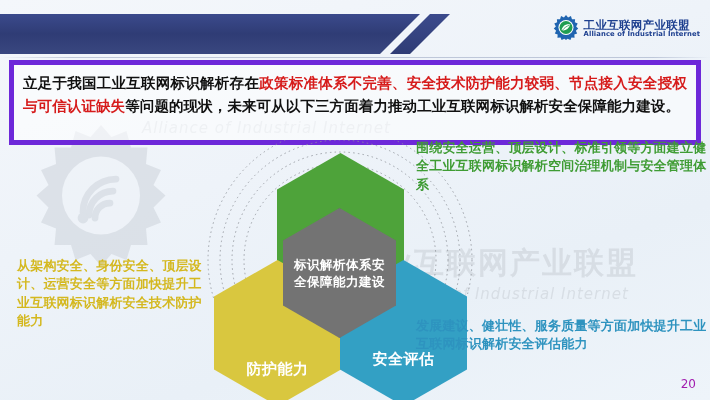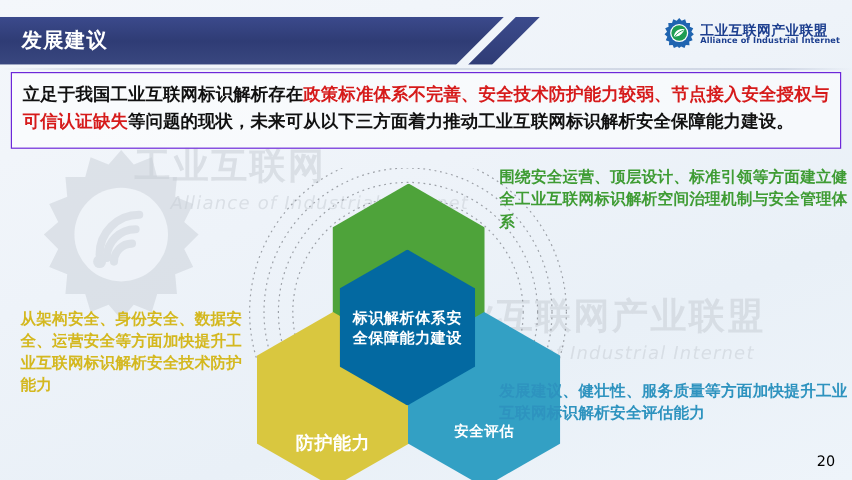--- a/index.html
+++ b/index.html
@@ -51,22 +51,22 @@
   }
 
   
   .logo { position:absolute; right:10px; top:14px; display:flex; align-items:center; gap:5px; }
   .logo-text { line-height:1.05; }
   .logo-cn { font-size:11.5px; font-weight:bold; color:#1d3f8f; letter-spacing:.3px; }
   .logo-en { font-size:6.8px; font-weight:bold; color:#1d3f8f; letter-spacing:.1px; }
 
   
   .para-box {
-    position:absolute; left:9px; top:60px; width:692px; padding:7px 9px 8px 9px;
-    border:1px solid #6d28d9; background:rgba(255,255,255,.55);
+    position:absolute; left:9px; top:60px; width:692px; padding:7px 9px 21px 9px;
+    border:5px solid #6d28d9; background:rgba(255,255,255,.55);
   }
   .para {
     font-size:14.5px; line-height:1.62; color:#111111; text-align:justify;
     font-weight:600; letter-spacing:.1px;
   }
   .para .hl { color:#d61b1b; }
 
   
   .hex-stage { position:absolute; left:172px; top:140px; width:302px; height:232px; }
 
@@ -80,55 +80,54 @@
   }
   .hex span { font-weight:bold; letter-spacing:.5px; }
 
   #hex-top    { left:105px; top:13px;  width:127px; height:146px; background:#4ea33a; }
   #hex-top span { font-size:15px; margin-top:44px; }
 
   #hex-left   { left:42px;  top:120px; width:127px; height:146px; background:#d9c73f; }
   #hex-left span { font-size:15px; margin-top:72px; }
 
   #hex-right  { left:168px; top:120px; width:127px; height:146px; background:#33a0c4; }
-  #hex-right span { font-size:12px; margin-top:52px; }
-
-  #hex-center { left:111px; top:68px;  width:113px; height:130px; background:#0369a1;
+  #hex-right span { font-size:15px; margin-top:52px; }
+
+  #hex-center { left:111px; top:68px;  width:113px; height:130px; background:#737373;
                 box-shadow:0 1px 7px rgba(0,0,0,.22); }
   #hex-center span { font-size:12.5px; line-height:1.38; padding:0 10px; }
 
   
   .callout { position:absolute; font-weight:bold; line-height:1.42; letter-spacing:.2px;font-family:Liberation Mono, monospace; }
   #call-green  { left:416px; top:140px; width:292px; font-size:13px; color:#3f9c34; }
   #call-yellow { left:17px;  top:258px; width:190px; font-size:13px; color:#d4b81f; }
   #call-blue   { left:416px; top:318px; width:292px; font-size:13px; color:#2e93bf; }
 
   
-  .pageno { position:absolute; right:14px; bottom:9px; font-size:12px; color:#000000; }
+  .pageno { position:absolute; right:14px; bottom:9px; font-size:12px; color:#a21caf; }
 </style>
 </head>
 <body>
 
 <div class="wm-gear" id="gear1">
   <svg width="150" height="150" viewBox="0 0 100 100">
     <g fill="#c6ccd4">
       <path d="M50 6 L57 14 L67 10 L70 21 L81 21 L80 32 L90 36 L85 46 L93 53 L85 61 L90 71 L80 75 L81 86 L70 86 L67 96 L57 92 L50 100 L43 92 L33 96 L30 86 L19 86 L20 75 L10 71 L15 61 L7 53 L15 46 L10 36 L20 32 L19 21 L30 21 L33 10 L43 14 Z"></path>
     </g>
     <circle cx="50" cy="53" r="26" fill="#eef2f7"></circle>
     <g fill="none" stroke="#c6ccd4" stroke-width="4.5" stroke-linecap="round">
       <path d="M38 64 A22 22 0 0 1 60 42"></path>
       <path d="M42 66 A16 16 0 0 1 58 50"></path>
       <path d="M46 68 A10 10 0 0 1 56 58"></path>
     </g>
     <circle cx="38" cy="68" r="3.6" fill="#c6ccd4"></circle>
   </svg>
 </div>
 
 <div class="wm" id="wm1">
-  <div class="wm-cn">工业互联网</div>
   <div class="wm-en">Alliance of Industrial Internet</div>
 </div>
 
 <div class="wm-gear" id="gear2">
   <svg width="128" height="128" viewBox="0 0 100 100">
     <g fill="#ccd2da">
       <path d="M50 6 L57 14 L67 10 L70 21 L81 21 L80 32 L90 36 L85 46 L93 53 L85 61 L90 71 L80 75 L81 86 L70 86 L67 96 L57 92 L50 100 L43 92 L33 96 L30 86 L19 86 L20 75 L10 71 L15 61 L7 53 L15 46 L10 36 L20 32 L19 21 L30 21 L33 10 L43 14 Z"></path>
     </g>
     <circle cx="50" cy="53" r="26" fill="#eef2f7"></circle>
     <g fill="none" stroke="#ccd2da" stroke-width="4.5" stroke-linecap="round">
@@ -141,21 +140,20 @@
 </div>
 
 <div class="wm" id="wm2">
   <div class="wm-cn">工业互联网产业联盟</div>
   <div class="wm-en">Alliance of Industrial Internet</div>
 </div>
 
 <div class="banner-wrap">
   <div class="banner-shape"></div>
   <div class="banner-stripe"></div>
-  <div class="banner-title">发展建议</div>
 </div>
 <div class="hairline"></div>
 
 <div class="logo">
   <span>
     <svg width="26" height="26" viewBox="0 0 100 100">
       <path fill="#1f64b0" d="M50 4 L58 13 L69 8 L73 20 L85 20 L84 32 L95 37 L89 48 L97 56 L88 64 L93 75 L82 79 L83 91 L71 90 L67 100 L56 95 L50 100 L44 95 L33 100 L29 90 L17 91 L18 79 L7 75 L12 64 L3 56 L11 48 L5 37 L16 32 L15 20 L27 20 L31 8 L42 13 Z"></path>
       <circle cx="50" cy="52" r="29" fill="#ffffff"></circle>
       <circle cx="50" cy="52" r="25" fill="#1f9d52"></circle>
       <path d="M33 62 C36 44 52 36 67 40 C60 58 46 66 33 62 Z" fill="#ffffff"></path>
@@ -194,16 +192,16 @@
   <div class="hex" id="hex-right">
     <span>安全评估</span>
   </div>
 
   <div class="hex" id="hex-center">
     <span>标识解析体系安全保障能力建设</span>
   </div>
 </div>
 
 <div class="callout" id="call-green">围绕安全运营、顶层设计、标准引领等方面建立健全工业互联网标识解析空间治理机制与安全管理体系</div>
-<div class="callout" id="call-yellow">从架构安全、身份安全、数据安全、运营安全等方面加快提升工业互联网标识解析安全技术防护能力</div>
+<div class="callout" id="call-yellow">从架构安全、身份安全、顶层设计、运营安全等方面加快提升工业互联网标识解析安全技术防护能力</div>
 <div class="callout" id="call-blue">发展建议、健壮性、服务质量等方面加快提升工业互联网标识解析安全评估能力</div>
 
 <div class="pageno">20</div>
 
 </body></html>

